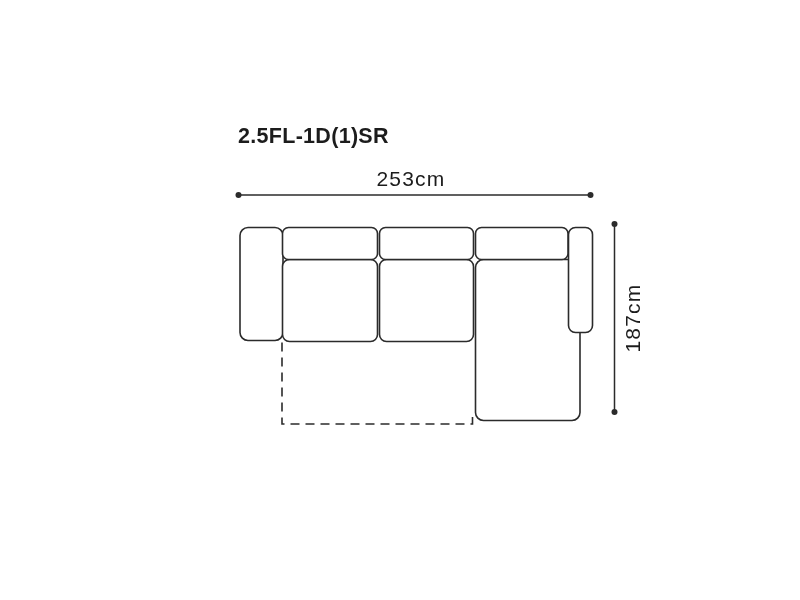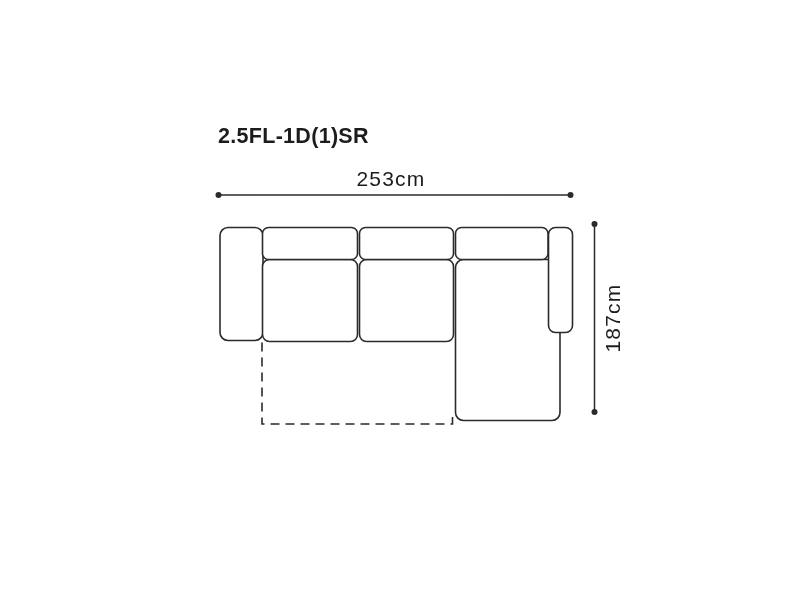--- a/index.html
+++ b/index.html
@@ -6,20 +6,21 @@
     margin: 0;
     padding: 0;
     background: #ffffff;
   }
   .stage {
     position: relative;
     width: 632px;
     height: 600px;
     background: #ffffff;
     overflow: hidden;
+    margin-left: 20px;
   }
   svg { display: block; }
 
   
   .sofa rect {
     fill: #ffffff;
     stroke-width: 1.6px;
     stroke-linejoin: round;
   }
   .sofa path.dashed {

